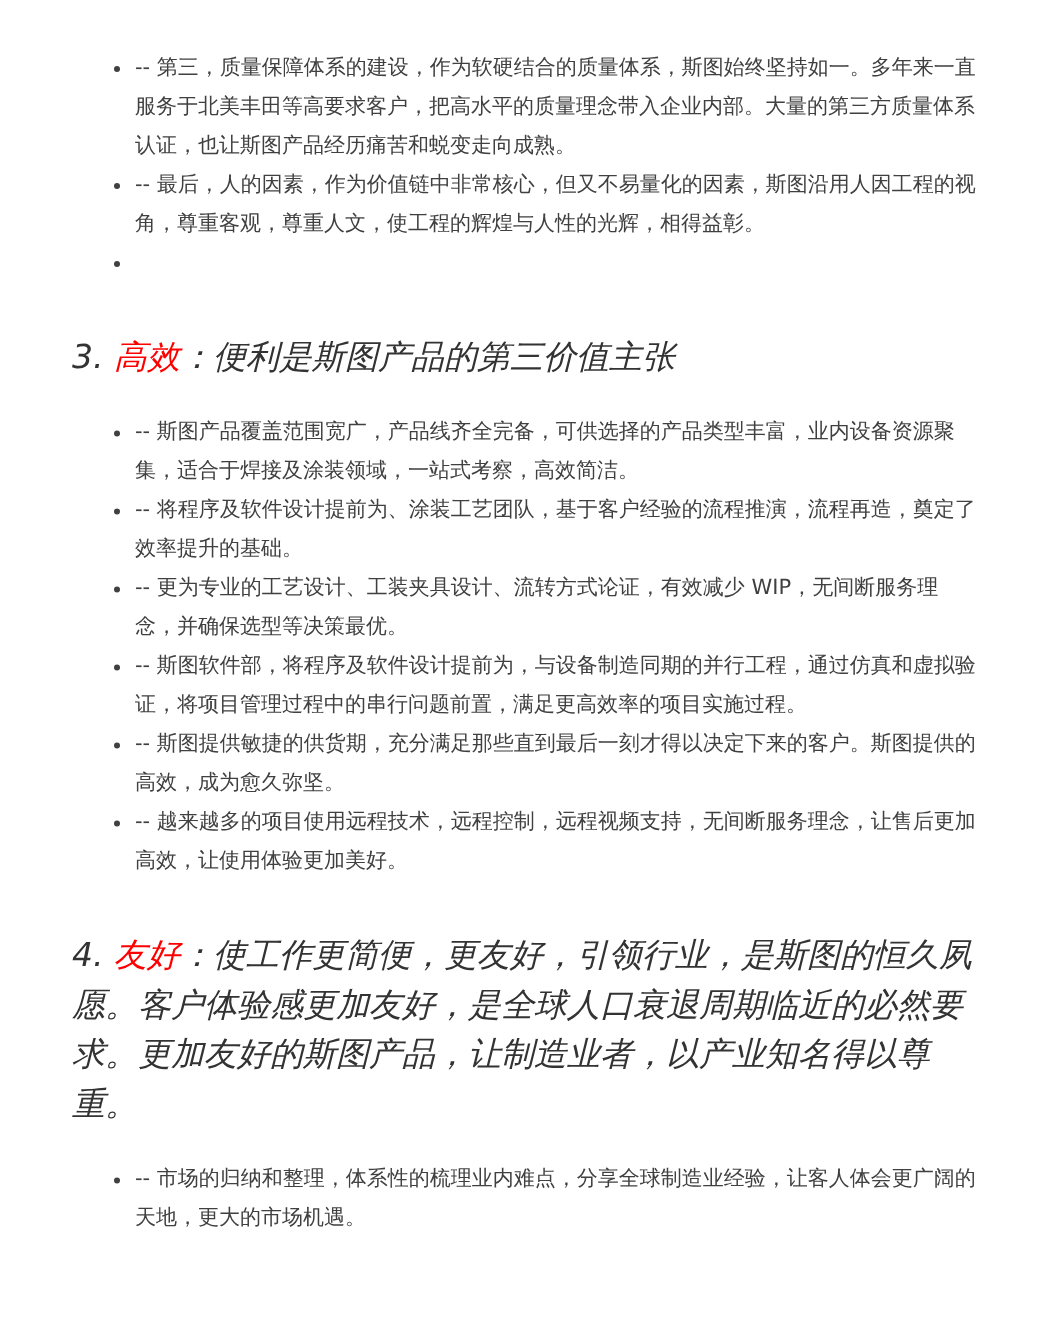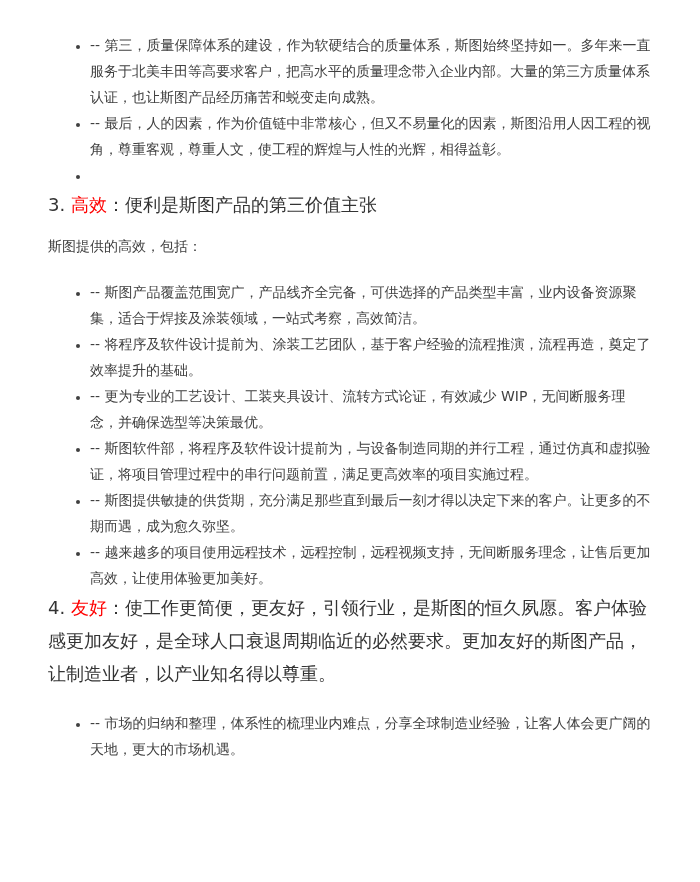--- a/index.html
+++ b/index.html
@@ -19,50 +19,50 @@
     list-style:disc outside;
   }
   .doc li{
     min-height:26px;
   }
   
   .doc li:empty::before{content:"\200b";}
   .doc li::marker{color:#404040;font-size:12px;}
   .doc p{margin:12px 0;}
   .heading{
-    margin:0 0 0 0;
-    font-size:18px;
+    margin:34px 0 0 0;
+    font-size:22px;
     line-height:33px;
     font-weight:400;
     color:#333333;
+    font-style:italic;
   }
   .accent{color:#ff0000;}
 </style>
 </head>
 <body>
 
 <div class="doc">
 
   <ul>
     <li>-- 第三，质量保障体系的建设，作为软硬结合的质量体系，斯图始终坚持如一。多年来一直服务于北美丰田等高要求客户，把高水平的质量理念带入企业内部。大量的第三方质量体系认证，也让斯图产品经历痛苦和蜕变走向成熟。</li>
     <li>-- 最后，人的因素，作为价值链中非常核心，但又不易量化的因素，斯图沿用人因工程的视角，尊重客观，尊重人文，使工程的辉煌与人性的光辉，相得益彰。</li>
     <li></li>
   </ul>
 
   <h2 class="heading"><span>3. </span><span class="accent">高效</span><span>：便利是斯图产品的第三价值主张</span></h2>
 
 
-  <p>斯图提供的高效，包括：</p>
 
   <ul>
     <li>-- 斯图产品覆盖范围宽广，产品线齐全完备，可供选择的产品类型丰富，业内设备资源聚集，适合于焊接及涂装领域，一站式考察，高效简洁。</li>
     <li>-- 将程序及软件设计提前为、涂装工艺团队，基于客户经验的流程推演，流程再造，奠定了效率提升的基础。</li>
     <li>-- 更为专业的工艺设计、工装夹具设计、流转方式论证，有效减少 WIP，无间断服务理念，并确保选型等决策最优。</li>
     <li>-- 斯图软件部，将程序及软件设计提前为，与设备制造同期的并行工程，通过仿真和虚拟验证，将项目管理过程中的串行问题前置，满足更高效率的项目实施过程。</li>
-    <li>-- 斯图提供敏捷的供货期，充分满足那些直到最后一刻才得以决定下来的客户。让更多的不期而遇，成为愈久弥坚。</li>
+    <li>-- 斯图提供敏捷的供货期，充分满足那些直到最后一刻才得以决定下来的客户。斯图提供的高效，成为愈久弥坚。</li>
     <li>-- 越来越多的项目使用远程技术，远程控制，远程视频支持，无间断服务理念，让售后更加高效，让使用体验更加美好。</li>
   </ul>
 
   <h2 class="heading"><span>4. </span><span class="accent">友好</span><span>：使工作更简便，更友好，引领行业，是斯图的恒久夙愿。客户体验感更加友好，是全球人口衰退周期临近的必然要求。更加友好的斯图产品，让制造业者，以产业知名得以尊重。</span></h2>
 
   <ul>
     <li>-- 市场的归纳和整理，体系性的梳理业内难点，分享全球制造业经验，让客人体会更广阔的天地，更大的市场机遇。</li>
   </ul>
 
 </div>

